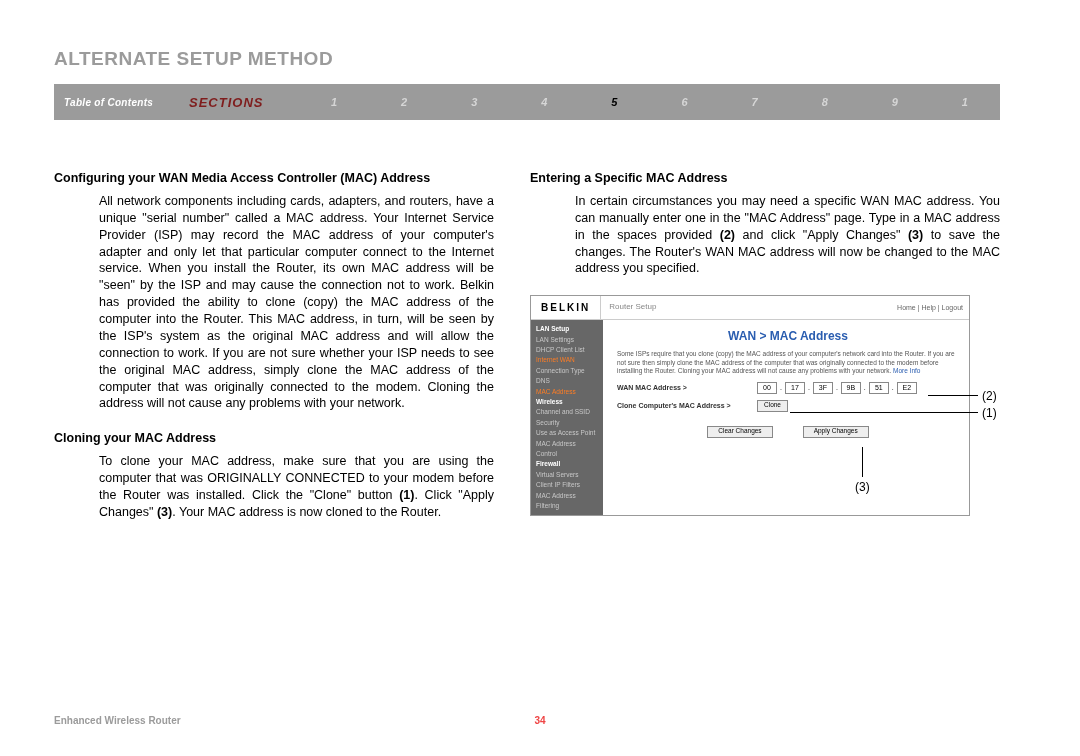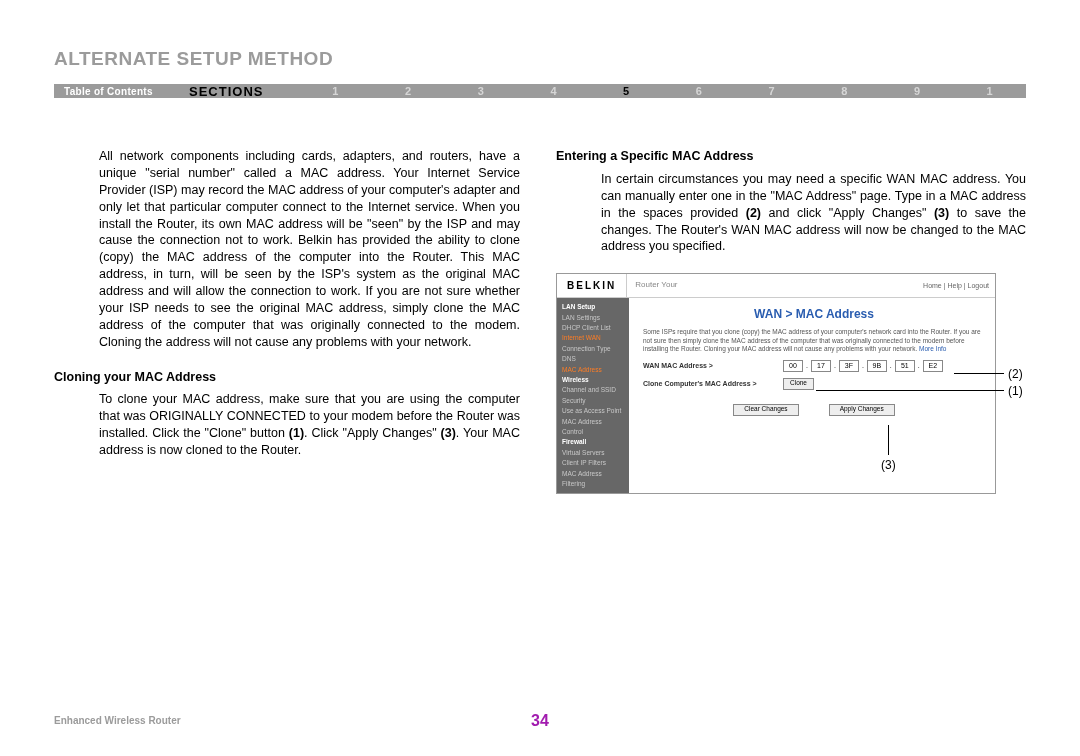--- a/index.html
+++ b/index.html
@@ -5,48 +5,49 @@
   * { box-sizing: border-box; margin: 0; padding: 0; }
   body {
     font-family: Arial, Helvetica, sans-serif;
     background: #fff;
     width: 1080px;
     height: 756px;
     position: relative;
     color: #000;
   }
   .page {
-    padding: 48px 54px 0 54px;
+    padding: 48px 80px 0 54px;
   }
   .page-title {
     font-size: 19px;
     font-weight: bold;
     letter-spacing: 0.5px;
     color: #9b9b9b;
     margin-bottom: 14px;
   }
   .nav-bar {
     display: flex;
     align-items: center;
     background: #9b9b9b;
-    height: 14px;
+    height: 36px;
     font-size: 10px;
     color: #fff;
+    font-style: italic;
   }
   .nav-toc {
     padding-left: 10px;
     font-weight: bold;
     letter-spacing: 0.3px;
     width: 135px;
   }
   .nav-sections {
     font-weight: bold;
     font-size: 13px;
     letter-spacing: 1px;
-    color: #000000;
+    color: #7f1d1d;
     width: 110px;
   }
   .nav-numbers {
     flex: 1;
     display: flex;
   }
   .nav-num {
     flex: 1;
     text-align: center;
     font-size: 11px;
@@ -213,22 +214,22 @@
     display: flex;
     align-items: center;
     font-size: 10px;
     color: #9b9b9b;
     font-weight: bold;
   }
   .footer .pnum {
     position: absolute;
     left: 50%;
     transform: translateX(-50%);
-    font-size: 16px;
-    color: #a21caf;
+    font-size: 10px;
+    color: #ef4444;
   }
 </style>
 </head>
 <body>
 
 <div class="page">
   <div class="page-title">ALTERNATE SETUP METHOD</div>
 
   <div class="nav-bar">
     <div class="nav-toc">Table of Contents</div>
@@ -242,38 +243,39 @@
       <div class="nav-num">6</div>
       <div class="nav-num">7</div>
       <div class="nav-num">8</div>
       <div class="nav-num">9</div>
       <div class="nav-num">1</div>
     </div>
   </div>
 
   <div class="two-col">
     <div class="col">
+      <div class="subhead">Configuring your WAN Media Access Controller (MAC) Address</div>
       <div class="para">All network components including cards, adapters, and routers, have a unique "serial number" called a MAC address. Your Internet Service Provider (ISP) may record the MAC address of your computer's adapter and only let that particular computer connect to the Internet service. When you install the Router, its own MAC address will be "seen" by the ISP and may cause the connection not to work. Belkin has provided the ability to clone (copy) the MAC address of the computer into the Router. This MAC address, in turn, will be seen by the ISP's system as the original MAC address and will allow the connection to work. If you are not sure whether your ISP needs to see the original MAC address, simply clone the MAC address of the computer that was originally connected to the modem. Cloning the address will not cause any problems with your network.</div>
       <div class="subhead">Cloning your MAC Address</div>
       <div class="para">
         <span>To clone your MAC address, make sure that you are using the computer that was ORIGINALLY CONNECTED to your modem before the Router was installed. Click the "Clone" button </span><span class="bold">(1)</span><span>. Click "Apply Changes" </span><span class="bold">(3)</span><span>. Your MAC address is now cloned to the Router.</span>
       </div>
     </div>
 
     <div class="col">
       <div class="subhead">Entering a Specific MAC Address</div>
       <div class="para">
         <span>In certain circumstances you may need a specific WAN MAC address. You can manually enter one in the "MAC Address" page. Type in a MAC address in the spaces provided </span><span class="bold">(2)</span><span> and click "Apply Changes" </span><span class="bold">(3)</span><span> to save the changes. The Router's WAN MAC address will now be changed to the MAC address you specified.</span>
       </div>
 
       <div style="position:relative; width:470px;">
       <div class="ui-panel">
         <div class="ui-top">
           <div class="ui-brand">BELKIN</div>
-          <div class="ui-brand-sub">Router Your</div>
+          <div class="ui-brand-sub">Router Setup</div>
           <div class="ui-links">Home | Help | Logout</div>
         </div>
         <div class="ui-body">
           <div class="ui-side">
             <div class="hdr">LAN Setup</div>
             <div>LAN Settings</div>
             <div>DHCP Client List</div>
             <div class="hl">Internet WAN</div>
             <div>Connection Type</div>
             <div>DNS</div>

